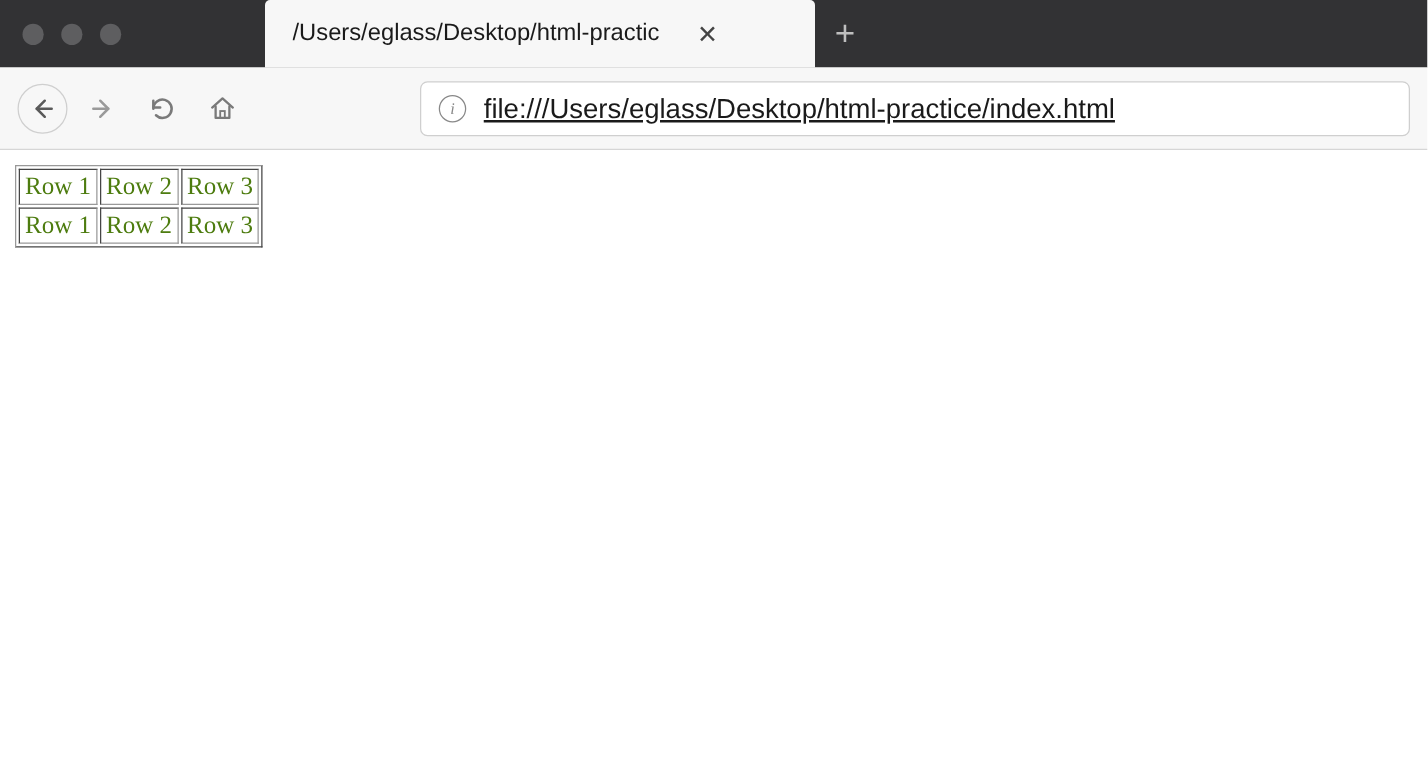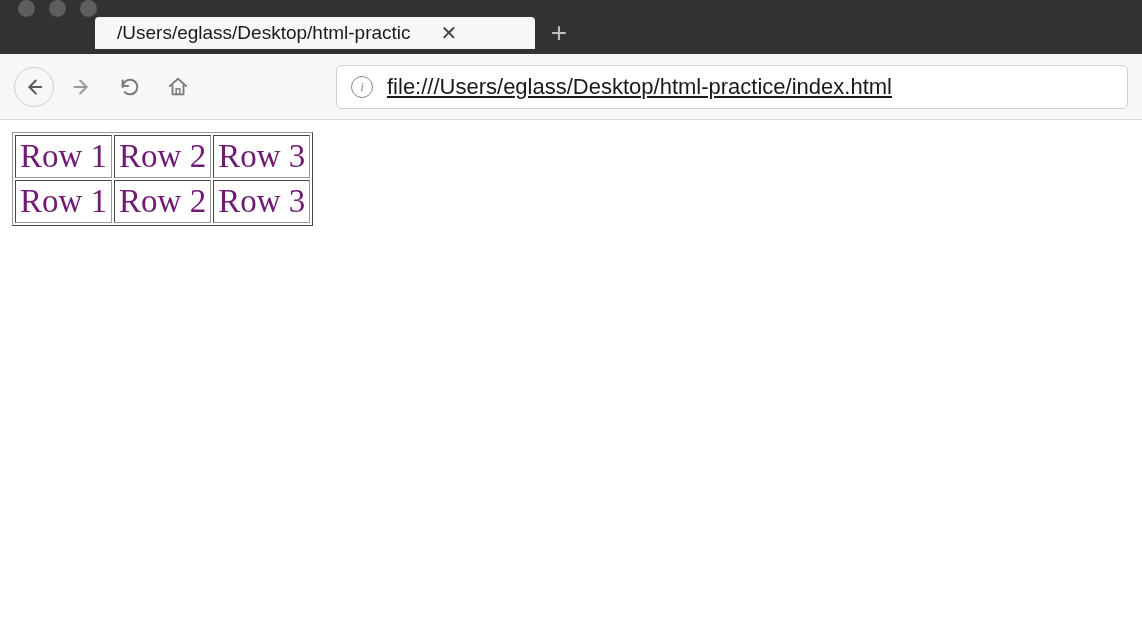--- a/index.html
+++ b/index.html
@@ -12,21 +12,20 @@
       width: 1142px;
       height: 618px;
       overflow: hidden;
       background: #fff;
     }
     .titlebar {
       height: 54px;
       background: #323234;
       display: flex;
       align-items: stretch;
-      flex-direction: column;
     }
     .window-controls {
       display: flex;
       align-items: center;
       gap: 14px;
       padding-left: 18px;
       padding-right: 20px;
     }
     .window-dot {
       width: 17px;
@@ -128,22 +127,22 @@
       text-decoration: underline;
     }
     .page-content {
       padding: 12px;
       background: #fff;
     }
     .demo-table {
       border: 1px outset #999;
       border-spacing: 2px;
       font-family: "Times New Roman", Times, serif;
-      font-size: 33px;
-      color: #701a75;
+      font-size: 20px;
+      color: #4d7c0f;
     }
     .demo-table td {
       border: 1px inset #999;
       padding: 2px 4px;
     }
   </style>
 </head>
 <body>
 
 <div class="titlebar">

